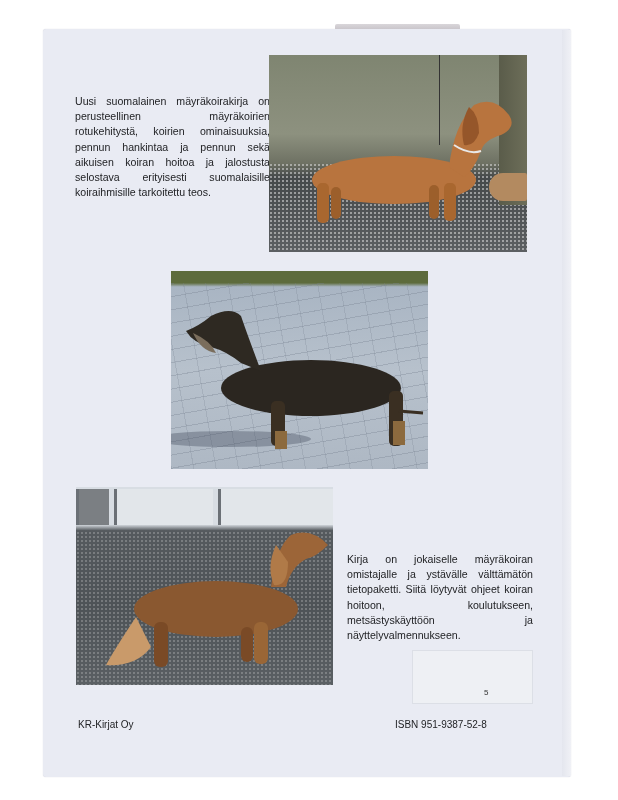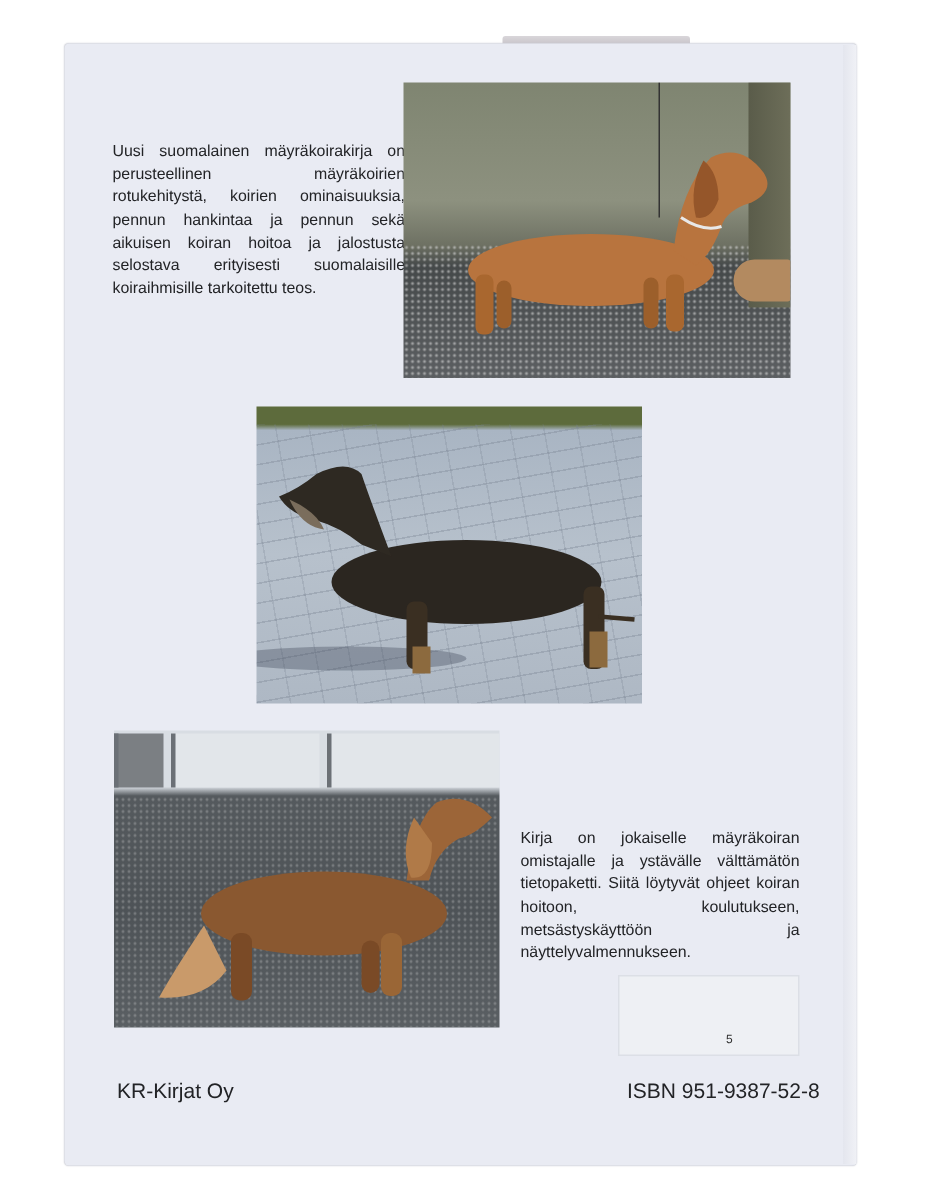--- a/index.html
+++ b/index.html
@@ -22,23 +22,23 @@
   .book-spine-right {
     position: absolute; left: 562px; top: 30px; width: 9px; height: 746px;
     background: linear-gradient(90deg, #e4e6ee, #f0f1f6);
   }
   .text-block {
     position: absolute; color: #222326; font-size: 10.6px; line-height: 15.2px;
     text-align: justify;
   }
   .text-top { left: 75px; top: 94px; width: 195px; }
   .text-bottom { left: 347px; top: 552px; width: 186px; }
-  .footer-text { position: absolute; top: 719px; font-size: 14px; color: #222326; }
+  .footer-text { position: absolute; top: 719px; font-size: 10px; color: #222326; }
   .publisher { left: 78px; }
-  .isbn { left: 418px; }
+  .isbn { left: 395px; }
 
   .photo { position: absolute; overflow: hidden; }
   .photo-1 { left: 269px; top: 55px; width: 258px; height: 197px;
     background: linear-gradient(180deg, #7f8571 0%, #8d917f 40%, #6e7163 55%, #45494a 62%, #5c5f62 100%); }
   .photo-2 { left: 171px; top: 271px; width: 257px; height: 198px;
     background: linear-gradient(180deg, #5d6b3c 0%, #5d6b3c 6%, #a9b5c3 8%, #b7c1cc 50%, #aeb8c4 100%); }
   .photo-3 { left: 76px; top: 487px; width: 257px; height: 198px;
     background: linear-gradient(180deg, #d8dde3 0%, #d8dde3 19%, #555a5e 22%, #4e5357 60%, #5a5f63 100%); }
 
   .paving {

